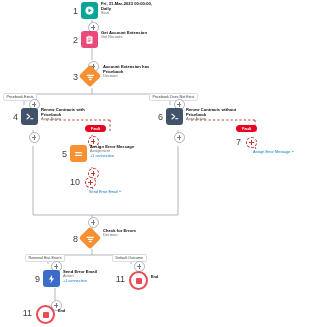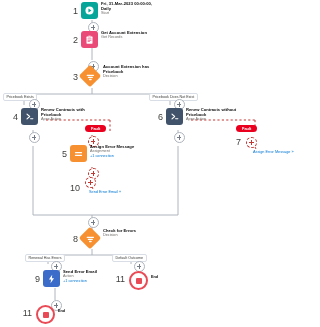--- a/index.html
+++ b/index.html
@@ -253,21 +253,21 @@
     <span class="glyph" style="margin-left:2px;margin-top:1px;">
       <span class="plus dashed" style="position:relative;left:0;top:0;"></span>
     </span>
   </div>
   <div class="faultlink" style="left:253px;top:150px;">
     <span>Assign Error Message</span>
     <span class="caret">»</span>
   </div>
 
   <div class="node" style="left:66px;top:176px;">
-    <span class="num" style="margin-top:8px;width:14px;">10</span>
+    <span class="num" style="margin-top:2px;width:14px;">10</span>
     <span class="glyph" style="margin-left:2px;margin-top:1px;">
       <span class="plus dashed" style="position:relative;left:0;top:0;"></span>
     </span>
   </div>
   <div class="faultlink" style="left:89px;top:190px;">
     <span>Send Error Email</span>
     <span class="caret">»</span>
   </div>
 
   <div class="plus" style="left:87.5px;top:217px;"></div>

